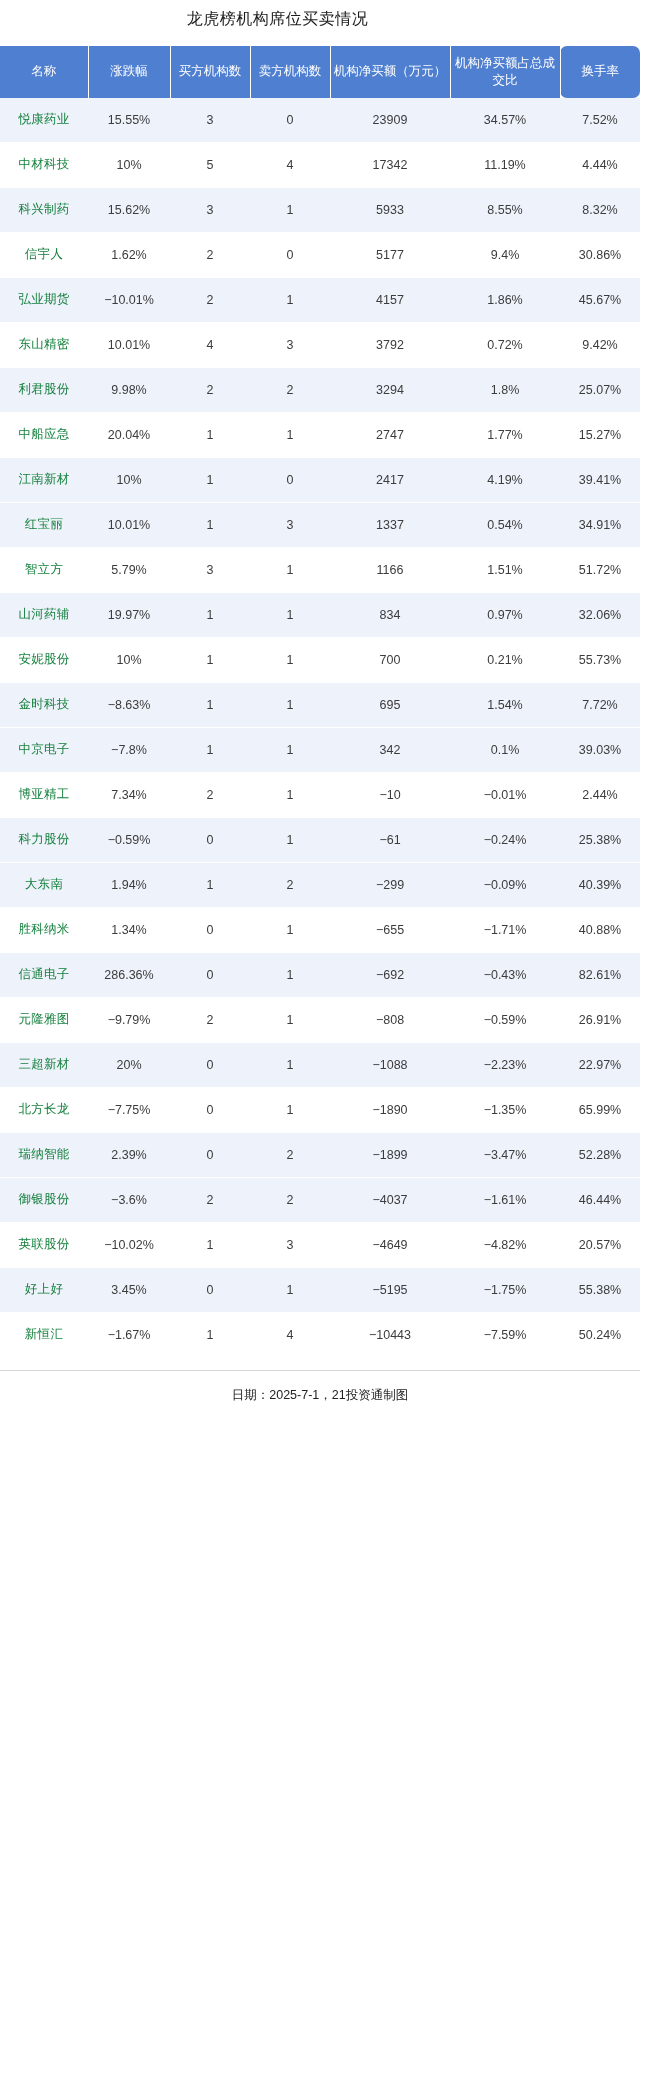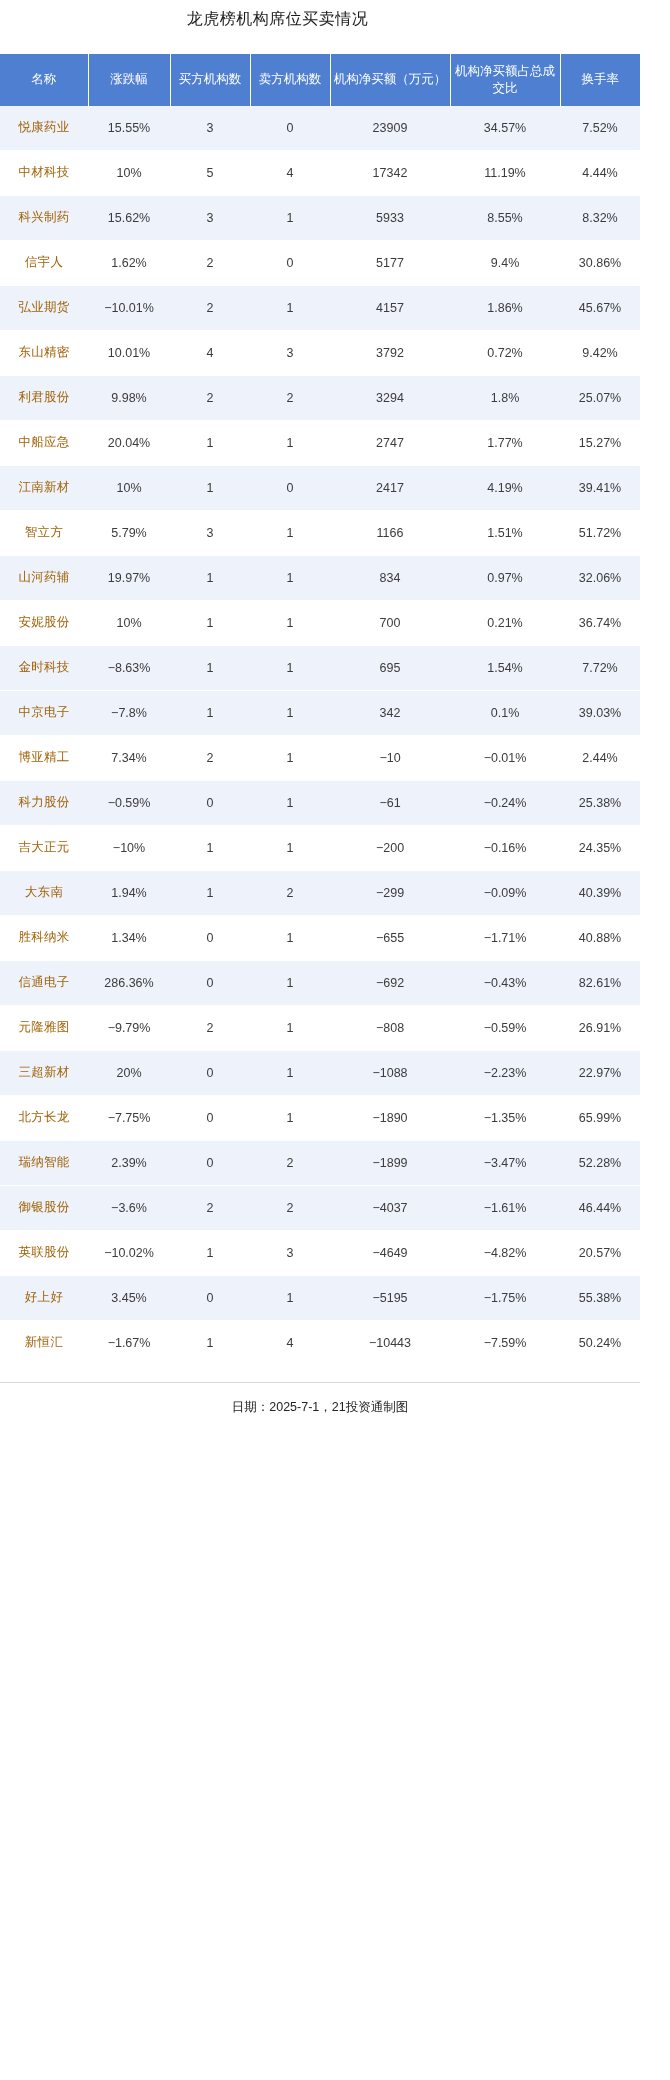--- a/index.html
+++ b/index.html
@@ -23,21 +23,21 @@
     text-align: center;
     font-size: 16px;
     color: #1a1a1a;
     padding: 9px 0 8px 0;
     font-weight: normal;
     letter-spacing: 0.5px;
   }
   table.data {
     border-collapse: collapse;
     width: 640px;
-    margin: 16px auto;
+    margin: 8px auto;
     table-layout: fixed;
   }
   table.data col.c0 { width: 88px; }
   table.data col.c1 { width: 82px; }
   table.data col.c2 { width: 80px; }
   table.data col.c3 { width: 80px; }
   table.data col.c4 { width: 120px; }
   table.data col.c5 { width: 110px; }
   table.data col.c6 { width: 80px; }
 
@@ -45,35 +45,35 @@
     background: #4f7fd0;
     color: #ffffff;
     font-size: 12.5px;
     font-weight: normal;
     text-align: center;
     vertical-align: middle;
     padding: 9px 2px;
     line-height: 1.35;
     border-right: 1px solid #ffffff;
   }
-  table.data thead th:last-child { border-right: none; }
+  table.data thead th:last-child { border-right: none; border-radius: 7px; }
 
   table.data tbody td {
     font-size: 12.5px;
     text-align: center;
     vertical-align: middle;
     height: 44px;
     padding: 0 2px;
     border-bottom: 1px solid #ffffff;
     color: #3c3c3c;
   }
   table.data tbody tr.odd td { background: #eef2fb; }
   table.data tbody tr.even td { background: #ffffff; }
   table.data tbody td.name {
-    color: #a16207;
+    color: #15803d;
     letter-spacing: 0.3px;
   }
   .footer {
     text-align: center;
     font-size: 12.5px;
     color: #222;
     padding: 16px 0 14px 0;
     border-top: 1px solid #d8d8d8;
     width: 640px;
     margin: 12px auto;
@@ -184,20 +184,29 @@
         </tr>
         <tr class="odd">
           <td class="name">江南新材</td>
           <td>10%</td>
           <td>1</td>
           <td>0</td>
           <td>2417</td>
           <td>4.19%</td>
           <td>39.41%</td>
         </tr>
+        <tr class="odd">
+          <td class="name">红宝丽</td>
+          <td>10.01%</td>
+          <td>1</td>
+          <td>3</td>
+          <td>1337</td>
+          <td>0.54%</td>
+          <td>34.91%</td>
+        </tr>
         <tr class="even">
           <td class="name">智立方</td>
           <td>5.79%</td>
           <td>3</td>
           <td>1</td>
           <td>1166</td>
           <td>1.51%</td>
           <td>51.72%</td>
         </tr>
         <tr class="odd">
@@ -209,21 +218,21 @@
           <td>0.97%</td>
           <td>32.06%</td>
         </tr>
         <tr class="even">
           <td class="name">安妮股份</td>
           <td>10%</td>
           <td>1</td>
           <td>1</td>
           <td>700</td>
           <td>0.21%</td>
-          <td>36.74%</td>
+          <td>55.73%</td>
         </tr>
         <tr class="odd">
           <td class="name">金时科技</td>
           <td>−8.63%</td>
           <td>1</td>
           <td>1</td>
           <td>695</td>
           <td>1.54%</td>
           <td>7.72%</td>
         </tr>
@@ -246,29 +255,20 @@
           <td>2.44%</td>
         </tr>
         <tr class="odd">
           <td class="name">科力股份</td>
           <td>−0.59%</td>
           <td>0</td>
           <td>1</td>
           <td>−61</td>
           <td>−0.24%</td>
           <td>25.38%</td>
-        </tr>
-        <tr class="even">
-          <td class="name">吉大正元</td>
-          <td>−10%</td>
-          <td>1</td>
-          <td>1</td>
-          <td>−200</td>
-          <td>−0.16%</td>
-          <td>24.35%</td>
         </tr>
         <tr class="odd">
           <td class="name">大东南</td>
           <td>1.94%</td>
           <td>1</td>
           <td>2</td>
           <td>−299</td>
           <td>−0.09%</td>
           <td>40.39%</td>
         </tr>

